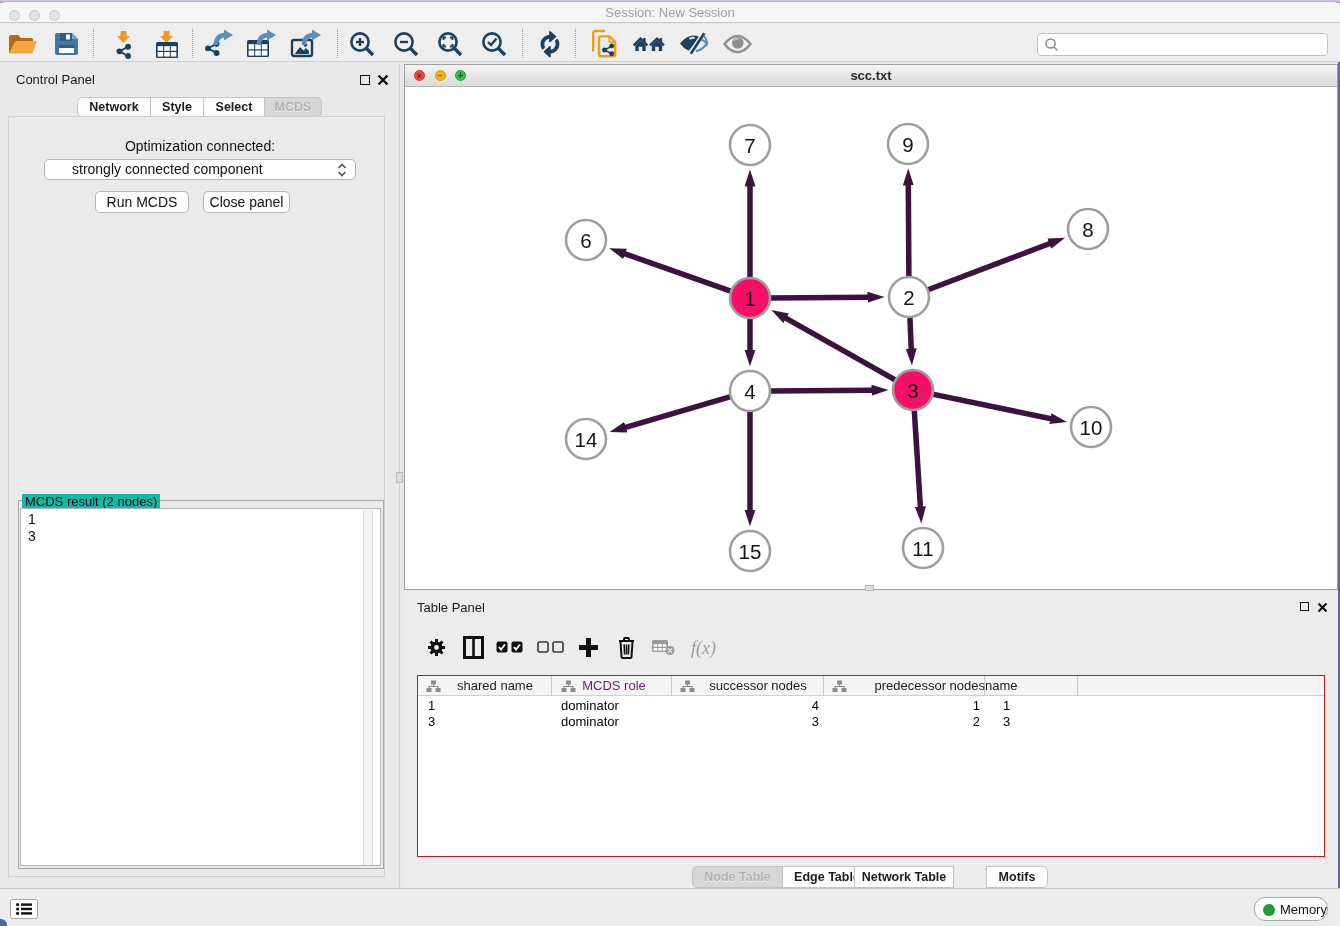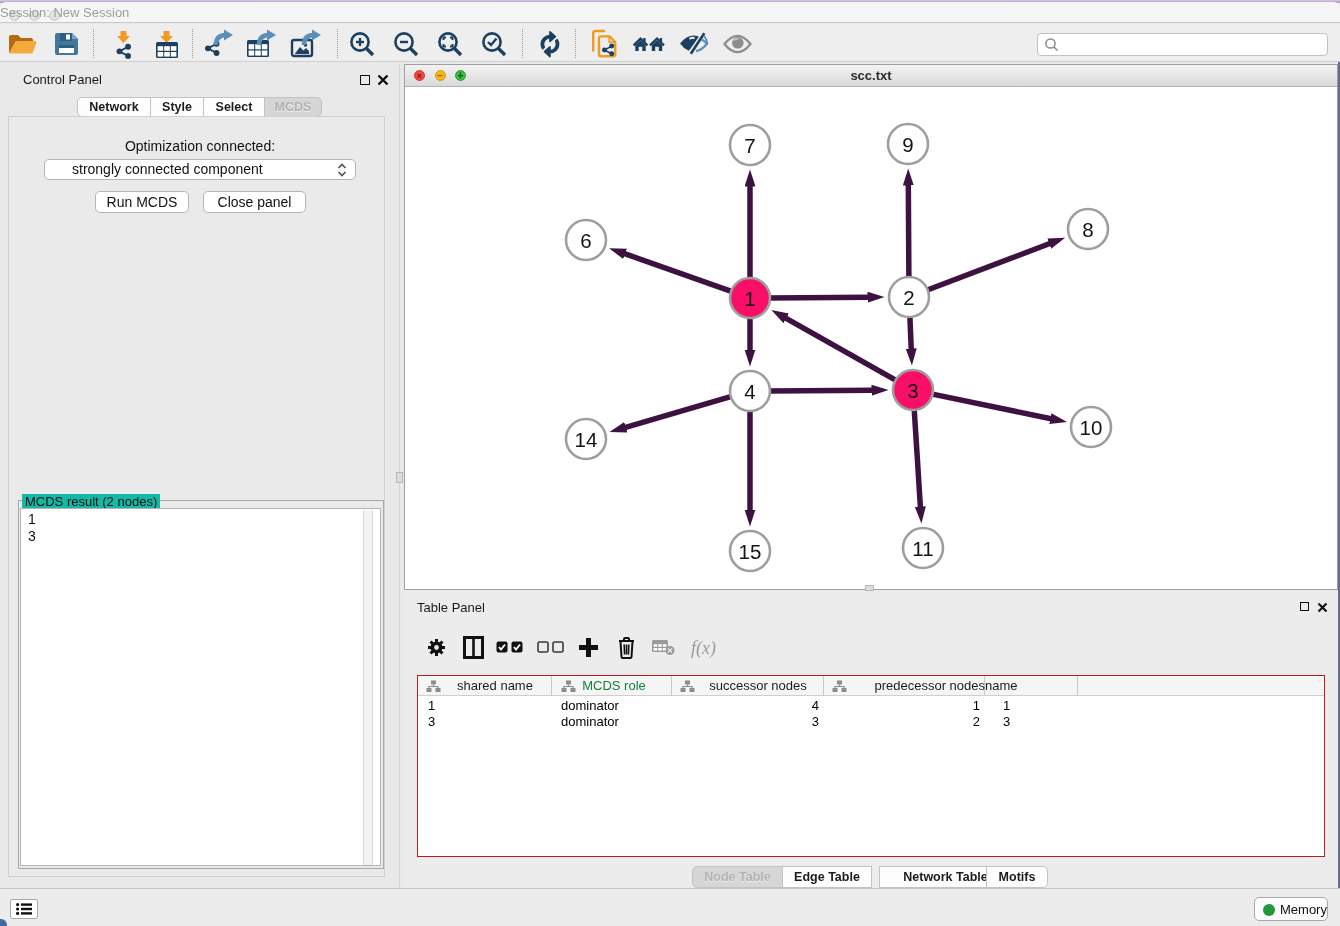--- a/index.html
+++ b/index.html
@@ -9,21 +9,21 @@
 .tab.dis { background:#d6d6d6; color:#b2b2b2; text-shadow:0 1px 0 #efefef; }
 </style></head><body>
 
 <div class="abs" style="left:0;top:0;width:1340px;height:3px;background:linear-gradient(#d8cce6,#a893c3)"></div>
 <div class="abs" style="left:1337.5px;top:62px;width:2.5px;height:864px;background:#68689b"></div>
 
 <div class="abs" style="left:0;top:2px;width:1340px;height:21px;background:#f6f6f6;border-radius:6px 6px 0 0;border-bottom:1px solid #c8c8c8">
   <div class="abs" style="left:8.5px;top:7.5px;width:11px;height:11px;border-radius:50%;background:#e3e3e3;border:1px solid #c7c7c7"></div>
   <div class="abs" style="left:28.5px;top:7.5px;width:11px;height:11px;border-radius:50%;background:#e3e3e3;border:1px solid #c7c7c7"></div>
   <div class="abs" style="left:48.5px;top:7.5px;width:11px;height:11px;border-radius:50%;background:#e3e3e3;border:1px solid #c7c7c7"></div>
-  <div class="abs" style="left:0;top:0;width:1340px;height:21px;line-height:21px;font-size:13px;color:#9d9d9d">Session: New Session</div>
+  <div class="abs" style="left:0;top:0;width:1340px;height:21px;line-height:21px;text-align:center;font-size:13px;color:#9d9d9d">Session: New Session</div>
 </div>
 
 <div class="abs" style="left:0;top:24px;width:1340px;height:38px;background:#eeeeee;border-bottom:1px solid #d0d0d0"></div>
 <div style="position:absolute;left:93px;top:29px;height:29px;border-left:1px dotted #9a9a9a"></div>
 <div style="position:absolute;left:192px;top:29px;height:29px;border-left:1px dotted #9a9a9a"></div>
 <div style="position:absolute;left:337px;top:29px;height:29px;border-left:1px dotted #9a9a9a"></div>
 <div style="position:absolute;left:522px;top:29px;height:29px;border-left:1px dotted #9a9a9a"></div>
 <div style="position:absolute;left:575px;top:29px;height:29px;border-left:1px dotted #9a9a9a"></div>
 <svg style="position:absolute;left:7px;top:31px" width="31" height="27" viewBox="0 0 31 27">
     <path d="M2 22 L2 6 Q2 4 4 4 L11 4 L14 7 L24 7 Q26 7 26 9 L26 12 Z" fill="#b36a12"></path>
@@ -141,21 +141,21 @@
     <circle cx="14.8" cy="9.8" r="5.8" fill="#8e8e8e"></circle>
     <path d="M10.5 7.5 Q12.5 5.5 15.5 5.8" fill="none" stroke="#c9c9c9" stroke-width="1.6"></path>
   </svg>
 <div class="abs" style="left:1037px;top:33px;width:291px;height:23px;background:#fff;border:1px solid #c2c2c2;border-radius:4px">
   <svg width="16" height="16" viewBox="0 0 16 16" style="position:absolute;left:6px;top:3px">
       <circle cx="6.5" cy="6.5" r="4.6" fill="none" stroke="#8a8a8a" stroke-width="1.5"></circle>
       <line x1="10" y1="10" x2="13.5" y2="13.5" stroke="#8a8a8a" stroke-width="1.5"></line>
     </svg>
 </div>
 
-<div class="abs" style="left:23px;top:72px;font-size:13px;color:#1a1a1a">Control Panel</div>
+<div class="abs" style="left:16px;top:72px;font-size:13px;color:#1a1a1a">Control Panel</div>
 <div class="abs" style="left:360px;top:75px;width:10px;height:10px;border:1.6px solid #111"></div>
 <svg class="abs" style="left:377px;top:74px" width="12" height="12" viewBox="0 0 12 12">
     <path d="M1.5 1.5 L10.5 10.5 M10.5 1.5 L1.5 10.5" stroke="#111" stroke-width="2.4"></path>
   </svg>
 
 <div class="abs" style="left:77px;top:97px;width:245px;height:19.5px">
   <div class="tab" style="left:0;width:74px;line-height:18px;border-radius:5px 0 0 5px">Network</div>
   <div class="tab" style="left:73px;width:54px;line-height:18px">Style</div>
   <div class="tab" style="left:126px;width:62px;line-height:18px">Select</div>
   <div class="tab dis" style="left:187px;width:58px;line-height:18px;border-radius:0 5px 5px 0">MCDS</div>
@@ -163,21 +163,21 @@
 
 <div class="abs" style="left:8px;top:116px;width:377px;height:761px;background:#eaeaea;border:1px solid #d0d0d0"></div>
 <div class="abs" style="left:0;top:138px;width:400px;text-align:center;font-size:14px;color:#111">Optimization connected:</div>
 <div class="abs" style="left:44px;top:159px;width:312px;height:21px;background:#fff;border:1px solid #b5b5b5;border-radius:5px;font-size:14px;line-height:19px;color:#111;padding-left:27px">strongly connected component
   <svg width="10" height="14" viewBox="0 0 10 14" style="position:absolute;right:8px;top:3px">
       <path d="M1.5 5 L5 1.5 L8.5 5" fill="none" stroke="#555" stroke-width="1.7"></path>
       <path d="M1.5 9 L5 12.5 L8.5 9" fill="none" stroke="#555" stroke-width="1.7"></path>
     </svg>
 </div>
 <div class="abs" style="left:95px;top:191px;width:94px;height:22px;background:#fff;border:1px solid #b5b5b5;border-radius:5px;font-size:14px;line-height:20px;text-align:center;color:#111">Run MCDS</div>
-<div class="abs" style="left:203px;top:191px;width:103px;height:22px;background:#fff;border:1px solid #b5b5b5;border-radius:5px;font-size:14px;line-height:20px;text-align:center;color:#111">Close panel</div>
+<div class="abs" style="left:203px;top:191px;width:87px;height:22px;background:#fff;border:1px solid #b5b5b5;border-radius:5px;font-size:14px;line-height:20px;text-align:center;color:#111">Close panel</div>
 
 <div class="abs" style="left:18px;top:500px;width:366px;height:369px;border:1px solid #a8a8a8"></div>
 <div class="abs" style="left:22px;top:494px;background:#14b8a6;padding:0 3px;font-size:13px;color:#111">MCDS result (2 nodes)</div>
 <div class="abs" style="left:20px;top:508px;width:361px;height:358px;background:#fff;border:1px solid #b5b5b5">
   <div style="position:absolute;left:7px;top:2px;font-size:14px;line-height:17px;color:#111">1<br>3</div>
   <div style="position:absolute;right:7px;top:1px;width:10px;height:355px;background:#f3f3f3;border-left:1px solid #dcdcdc;border-right:1px solid #dcdcdc"></div>
 </div>
 
 <div class="abs" style="left:399px;top:64px;width:1px;height:824px;background:#d4d4d4"></div>
 <div class="abs" style="left:396px;top:472px;width:7px;height:11px;background:#ddd;border:1px solid #b8b8b8"></div>
@@ -309,21 +309,21 @@
         <path d="M7.5 4.5 L7.5 6.5 M3 8 L3 6.5 L12 6.5 L12 8" stroke="#8c8c8c" stroke-width="1.2" fill="none"></path>
       </svg>
       <div style="position:absolute;left:20px;top:0;width:114px;height:20px;line-height:20px;text-align:center;font-size:13px;color:#1c1c1c">shared name</div>
       <div style="position:absolute;left:134px;top:0;width:120px;height:20px;border-right:1px solid #c9c9c9"></div>
       <svg style="position:absolute;left:142.5px;top:4px" width="15" height="13" viewBox="0 0 15 13">
         <rect x="5" y="0.5" width="5" height="4" fill="#8c8c8c"></rect>
         <rect x="0.5" y="8" width="5" height="4" fill="#8c8c8c"></rect>
         <rect x="9.5" y="8" width="5" height="4" fill="#8c8c8c"></rect>
         <path d="M7.5 4.5 L7.5 6.5 M3 8 L3 6.5 L12 6.5 L12 8" stroke="#8c8c8c" stroke-width="1.2" fill="none"></path>
       </svg>
-      <div style="position:absolute;left:154px;top:0;width:84px;height:20px;line-height:20px;text-align:center;font-size:13px;color:#15803d">MCDS role</div>
+      <div style="position:absolute;left:154px;top:0;width:84px;height:20px;line-height:20px;text-align:center;font-size:13px;color:#701a75">MCDS role</div>
       <div style="position:absolute;left:254px;top:0;width:152px;height:20px;border-right:1px solid #c9c9c9"></div>
       <svg style="position:absolute;left:262.0px;top:4px" width="15" height="13" viewBox="0 0 15 13">
         <rect x="5" y="0.5" width="5" height="4" fill="#8c8c8c"></rect>
         <rect x="0.5" y="8" width="5" height="4" fill="#8c8c8c"></rect>
         <rect x="9.5" y="8" width="5" height="4" fill="#8c8c8c"></rect>
         <path d="M7.5 4.5 L7.5 6.5 M3 8 L3 6.5 L12 6.5 L12 8" stroke="#8c8c8c" stroke-width="1.2" fill="none"></path>
       </svg>
       <div style="position:absolute;left:274px;top:0;width:132px;height:20px;line-height:20px;text-align:center;font-size:13px;color:#1c1c1c">successor nodes</div>
       <div style="position:absolute;left:406px;top:0;width:161px;height:20px;border-right:1px solid #c9c9c9"></div>
       <svg style="position:absolute;left:414.0px;top:4px" width="15" height="13" viewBox="0 0 15 13">
@@ -346,32 +346,32 @@
       <div style="position:absolute;left:143px;top:17px;font-size:13px">dominator</div>
       <div style="position:absolute;left:254px;top:17px;width:147px;text-align:right;font-size:13px">3</div>
       <div style="position:absolute;left:406px;top:17px;width:156px;text-align:right;font-size:13px">2</div>
       <div style="position:absolute;left:585px;top:17px;font-size:13px">3</div>
     </div>
 </div>
 
 <div class="abs" style="left:692px;top:866px;width:356px;height:22px">
   <div class="tab dis" style="left:0;width:91px;line-height:20px;border-radius:5px 0 0 5px">Node Table</div>
   <div class="tab" style="left:90px;width:90px;line-height:20px">Edge Table</div>
-  <div class="tab" style="left:187px;width:133px;line-height:20px">Network Table</div>
+  <div class="tab" style="left:162px;width:100px;line-height:20px">Network Table</div>
   <div class="tab" style="left:294px;width:62px;line-height:20px;border-radius:0 5px 5px 0">Motifs</div>
 </div>
 
 <div class="abs" style="left:0;top:888px;width:1340px;height:38px;background:#ececec;border-top:1px solid #c2c2c2"></div>
 <div class="abs" style="left:10px;top:899px;width:28px;height:20px;background:#fff;border:1px solid #a9a9a9;border-radius:2px">
   <svg width="16" height="12" viewBox="0 0 16 12" style="position:absolute;left:5px;top:3px">
     <circle cx="1.6" cy="1.6" r="1.6" fill="#111"></circle>
       <rect x="5" y="0.4" width="11" height="2.4" fill="#111"></rect>
     <circle cx="1.6" cy="6" r="1.6" fill="#111"></circle>
       <rect x="5" y="4.8" width="11" height="2.4" fill="#111"></rect>
     <circle cx="1.6" cy="10.4" r="1.6" fill="#111"></circle>
       <rect x="5" y="9.2" width="11" height="2.4" fill="#111"></rect>
   </svg>
 </div>
-<div class="abs" style="left:1254px;top:897px;width:74px;height:24px;background:#fdfdfd;border:1px solid #a9a9a9;border-radius:5px">
+<div class="abs" style="left:1254px;top:897px;width:74px;height:24px;background:#fdfdfd;border:1px solid #a9a9a9;border-radius:11px">
   <div style="position:absolute;left:8px;top:5.5px;width:12px;height:12px;border-radius:50%;background:#1f9939"></div>
   <div style="position:absolute;left:25px;top:0;height:24px;line-height:23px;font-size:13px;color:#111">Memory</div>
 </div>
 <div class="abs" style="left:-5px;top:919px;width:12px;height:12px;border-radius:50%;background:#3a6ea5"></div>
 
 </body></html>

